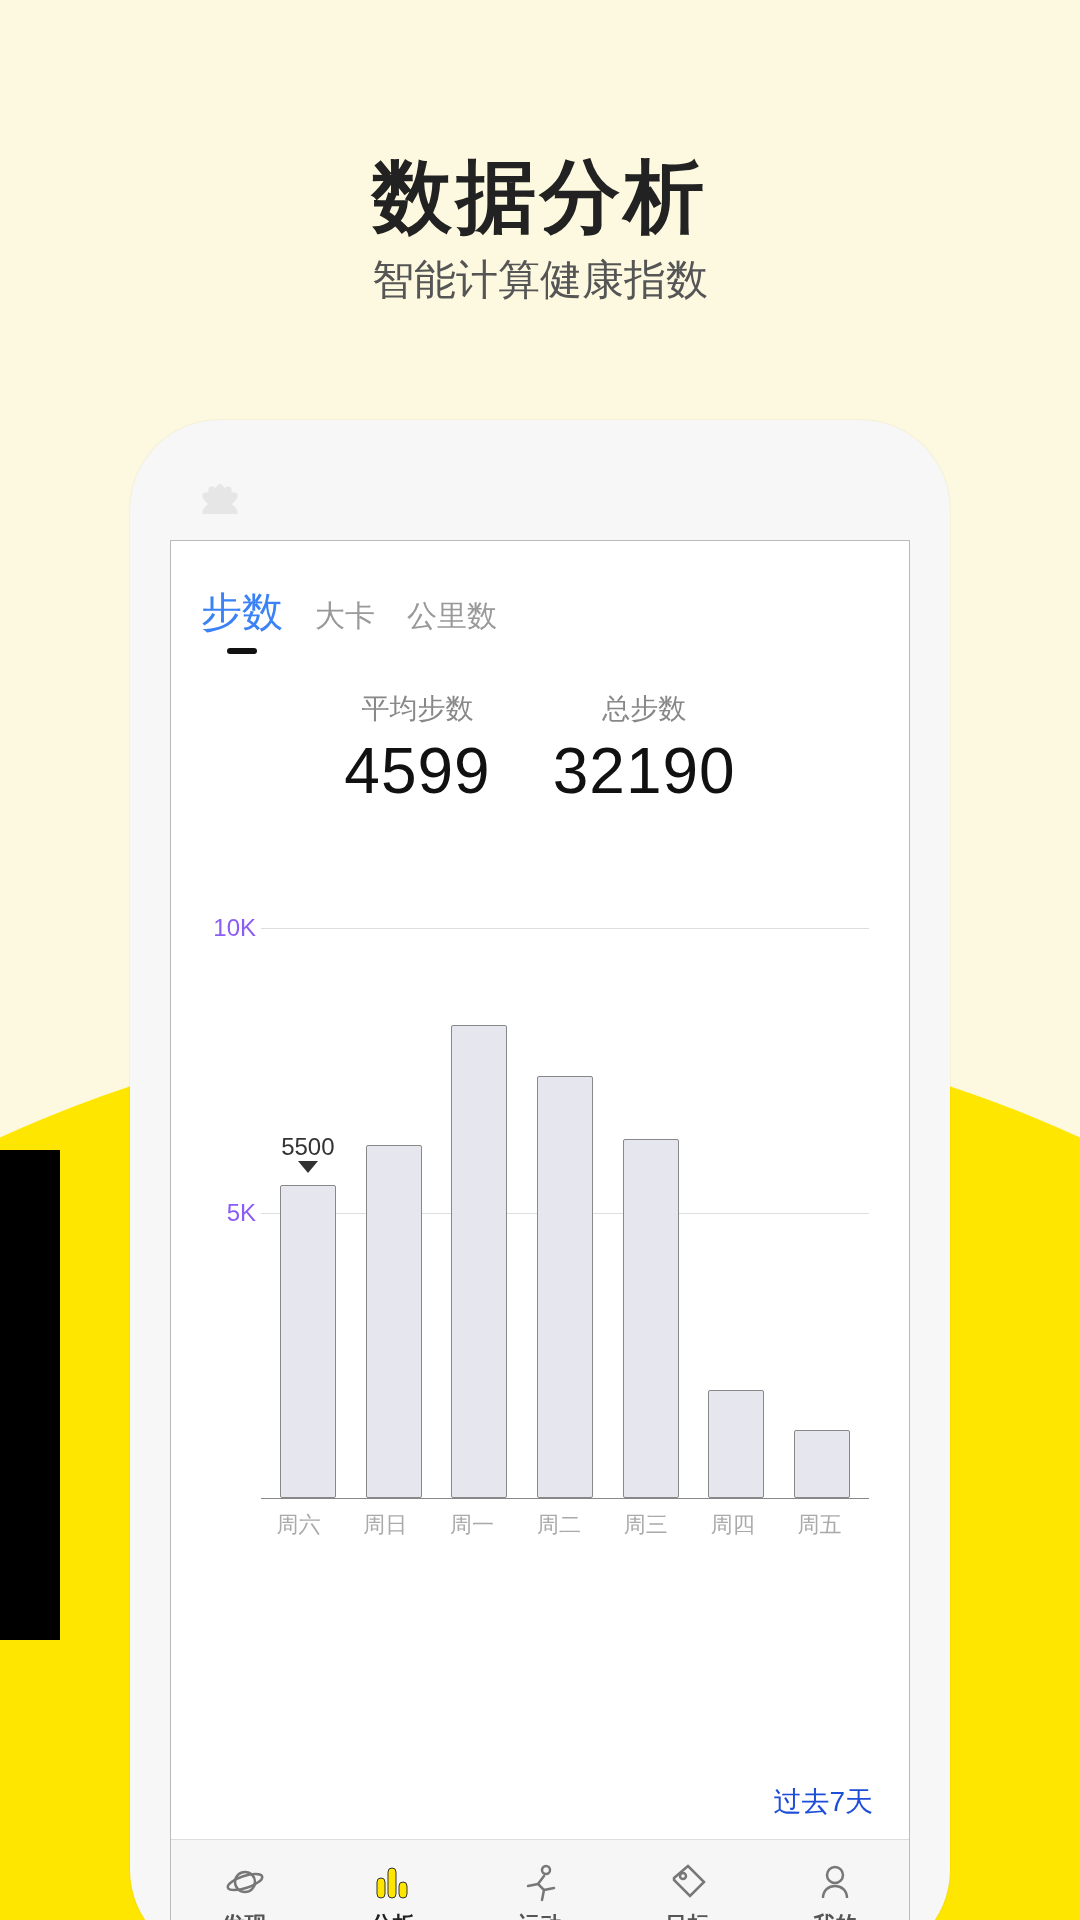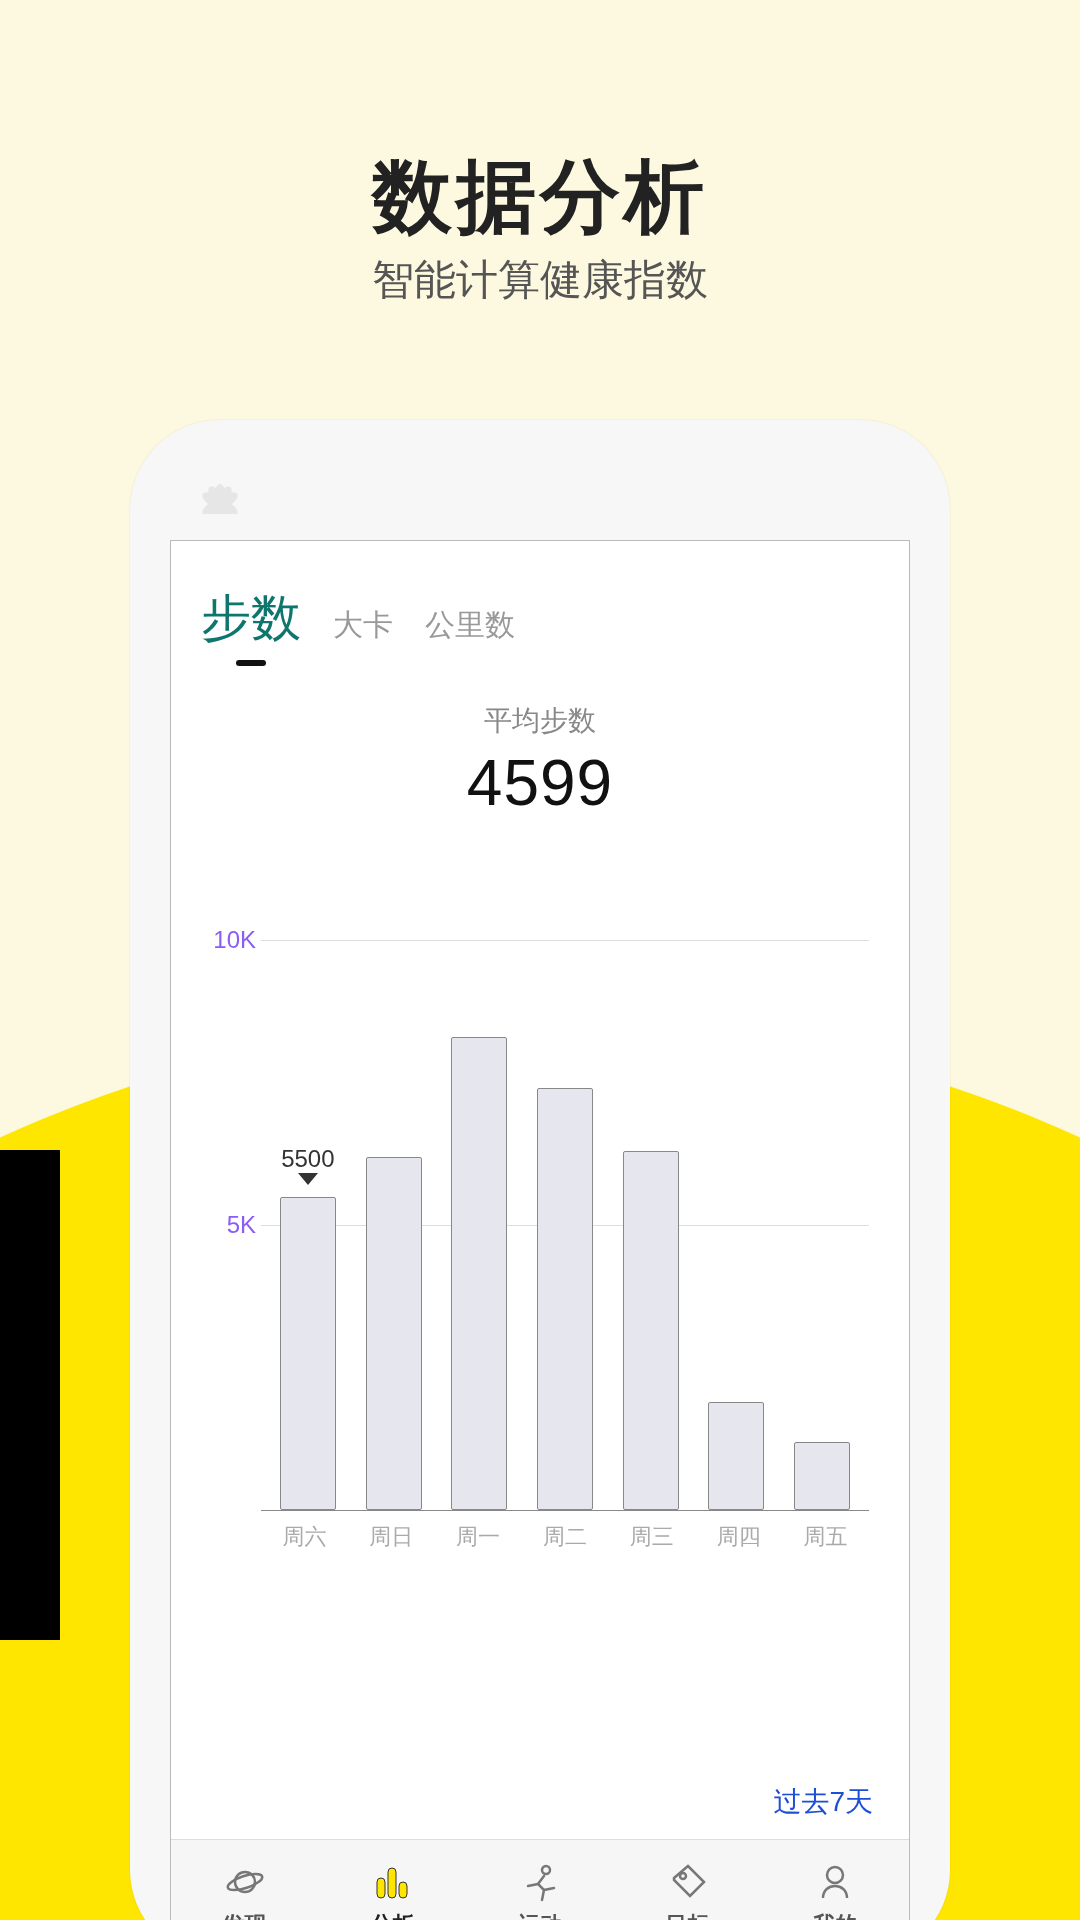--- a/index.html
+++ b/index.html
@@ -79,22 +79,22 @@
     padding: 44px 30px 0 30px;
     gap: 32px;
   }
   .tab {
     font-size: 30px;
     color: #999;
     font-weight: 300;
     position: relative;
   }
   .tab.active {
-    font-size: 50px;
-    color: #0f766e;
+    font-size: 41px;
+    color: #3b82f6;
     font-weight: 500;
   }
   .tab.active::after {
     content: "";
     position: absolute;
     bottom: -14px;
     left: 50%;
     transform: translateX(-50%);
     width: 30px;
     height: 6px;
@@ -186,21 +186,20 @@
     position: absolute;
     left: 60px; right: 10px;
     bottom: 8px;
     display: flex;
     justify-content: space-around;
   }
   .x-label {
     font-size: 22px;
     color: #aaa;
     width: 56px;
-    text-align: center;
   }
   .chart-caption {
     position: absolute;
     right: 36px;
     bottom: 138px;
     font-size: 28px;
     color: #1d4ed8;
   }
 
   .bottom-nav {
@@ -257,20 +256,24 @@
       <div class="tab active">步数</div>
       <div class="tab">大卡</div>
       <div class="tab">公里数</div>
     </div>
 
     <div class="stats">
       <div class="stat">
         <div class="stat-label">平均步数</div>
         <div class="stat-value">4599</div>
       </div>
+      <div class="stat">
+        <div class="stat-label">总步数</div>
+        <div class="stat-value">32190</div>
+      </div>
     </div>
 
     <div class="chart">
       <div class="chart-area" id="chart-area">
           <div class="gridline" style="top: 285px;"></div>
           <div class="y-tick" style="top: 285px;">5K</div>
           <div class="gridline" style="top: 0px;"></div>
           <div class="y-tick" style="top: 0px;">10K</div>
           <div class="gridline" style="top: 570px; border-top: 1px solid rgb(136, 136, 136);"></div>
           <div class="bars" style="height: 570px;">

